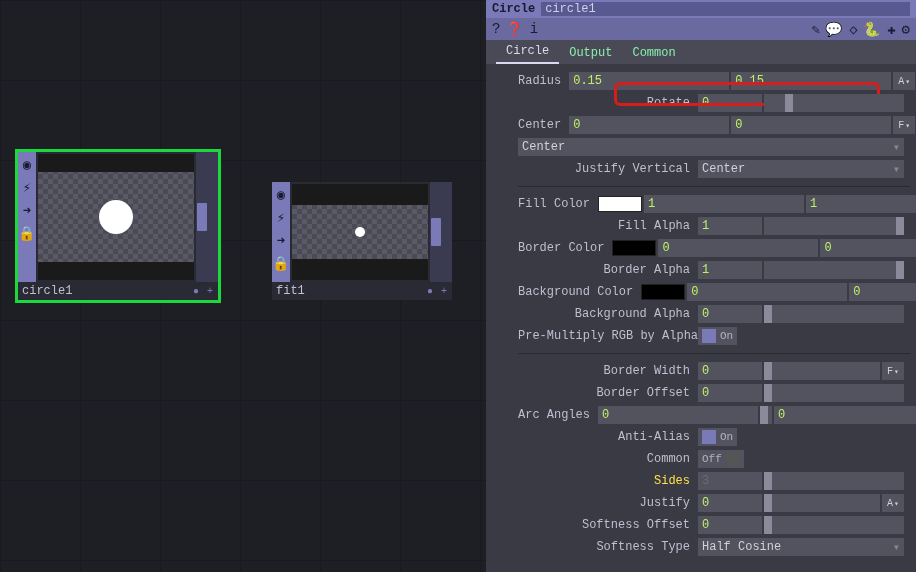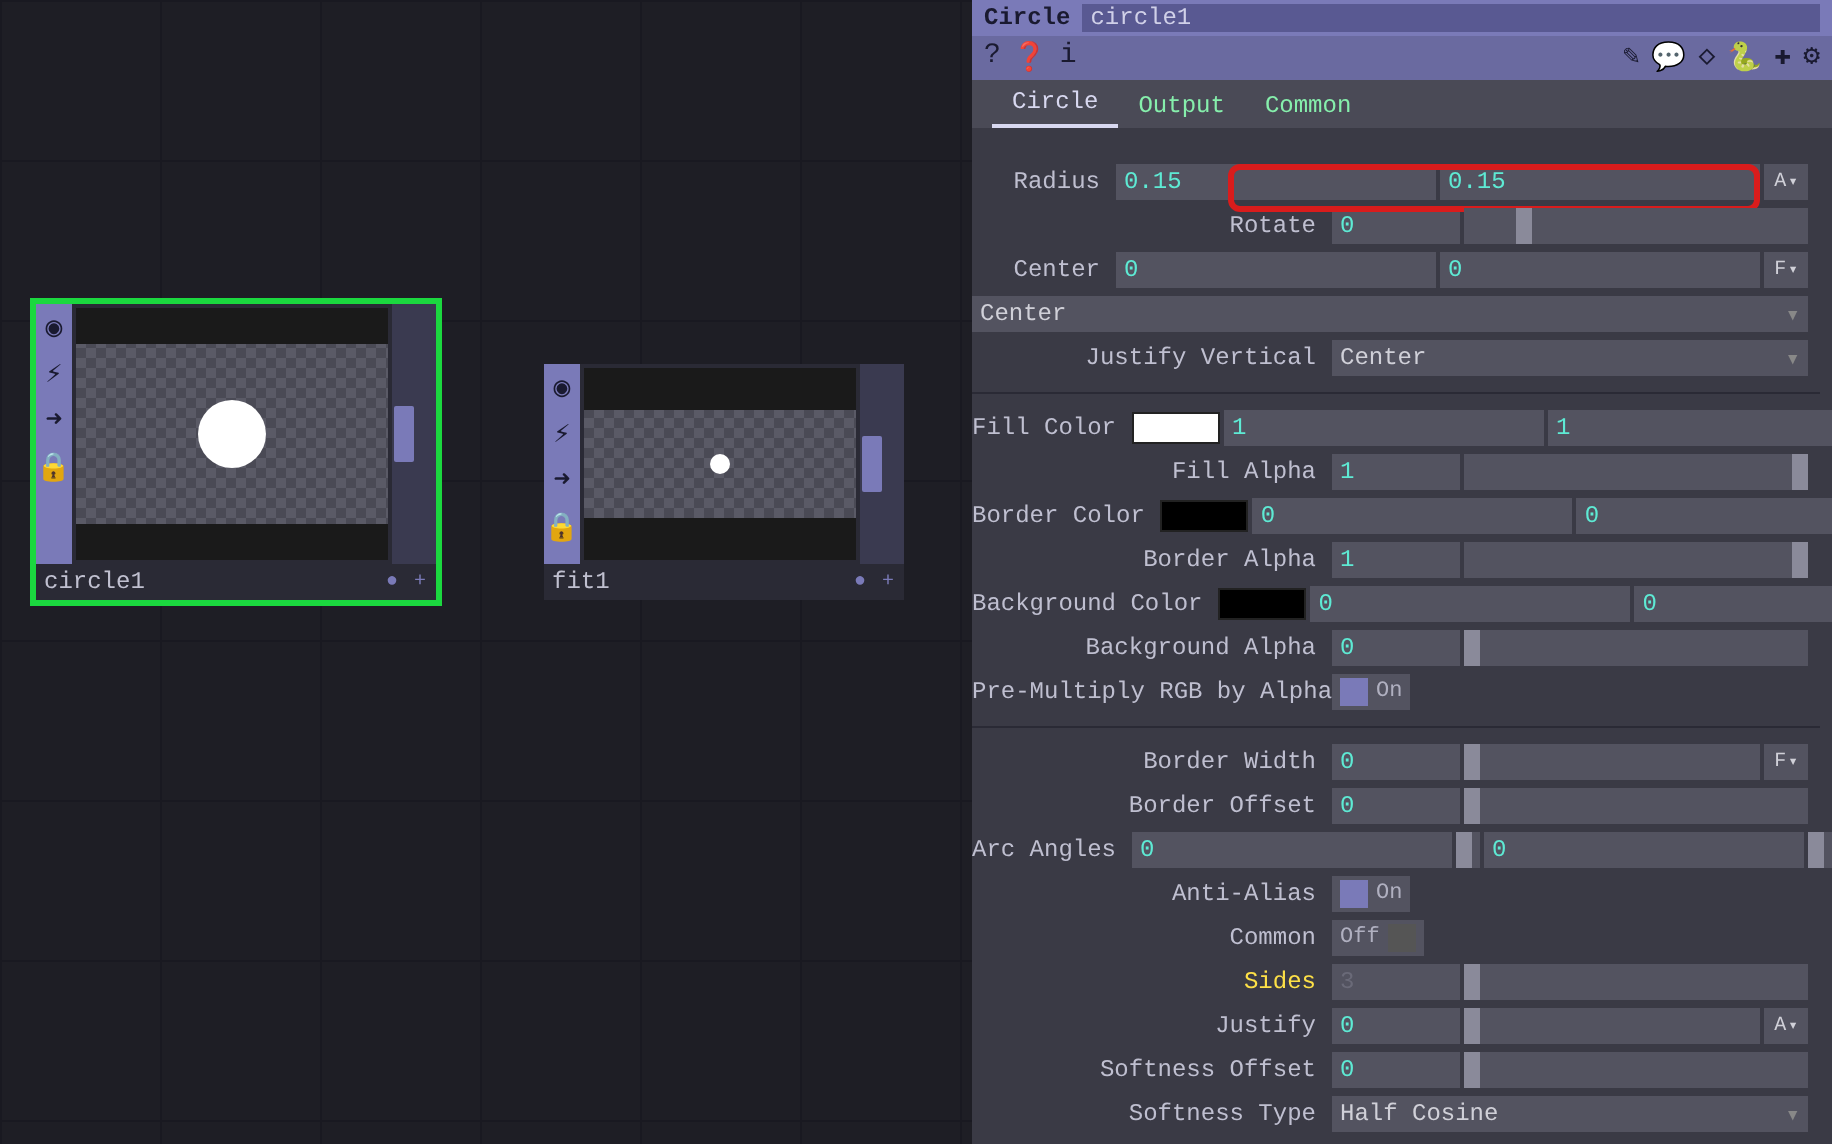--- a/index.html
+++ b/index.html
@@ -28,26 +28,26 @@
   .panel { width:430px; background:#3a3a45; display:flex; flex-direction:column; font-size:12px;}
   .panel-title { height:18px; background:#7a7ab8; display:flex; align-items:center; padding-left:6px; color:#1a1a30; font-weight:bold;}
   .panel-title input { flex:1; margin-left:6px; margin-right:6px; height:14px; background:#595992; border:none; color:#d0d0e8; font-family:inherit; font-size:12px; padding:0 4px;}
   .panel-toolbar { height:22px; background:#6a6aa0; display:flex; align-items:center; padding:0 6px; color:#1a1a30;}
   .panel-toolbar .left { display:flex; gap:6px; }
   .panel-toolbar .right { margin-left:auto; display:flex; gap:6px; }
   .panel-toolbar span { font-size:14px; cursor:pointer; }
   .tabs { display:flex; height:24px; background:#4a4a56; padding-left:10px; align-items:flex-end;}
   .tab { padding:4px 10px; color:#86efac; cursor:pointer; font-size:12px;}
   .tab.active { color:#d8d8f0; border-bottom:2px solid #d8d8f0;}
-  .params { flex:1; overflow-y:auto; padding:16px 6px 6px 0;}
+  .params { flex:1; overflow-y:auto; padding:6px 6px 6px 0;margin-left:32px;}
   .param-row { display:flex; align-items:center; height:22px; margin-bottom:0px;}
   .param-label { width:180px; text-align:right; padding-right:8px; color:#bfbfd0; font-size:12px; white-space:nowrap;}
   .param-label.dimmed { color:#fde047; }
   .param-fields { flex:1; display:flex; align-items:center; gap:2px; padding-right:6px;}
-  .num-field { height:18px; background:#535360; border:none; color:#5eead4; font-family:inherit; font-size:12px; padding:0 4px; flex:1; min-width:0;}
+  .num-field { height:18px; background:#535360; border:none; color:#bef264; font-family:inherit; font-size:12px; padding:0 4px; flex:1; min-width:0;}
   .num-field.narrow { flex:0 0 64px;}
   .color-swatch { width:44px; height:16px; border:1px solid #222;}
   .dropdown { height:18px; background:#535360; border:none; color:#d0d0d8; font-family:inherit; font-size:12px; padding:0 4px; flex:1; text-align:left; position:relative;}
   .dropdown::after { content:'▾'; position:absolute; right:4px; color:#888;}
   .mini-dd { width:22px; height:18px; background:#535360; color:#d0d0d8; display:flex; align-items:center; justify-content:center; font-size:10px; cursor:pointer; position:relative;}
   .mini-dd::after { content:'▾'; margin-left:1px; font-size:8px;}
   .toggle { height:18px; display:flex; align-items:center; background:#535360; padding:0 4px; gap:4px; font-size:11px;}
   .toggle .switch { width:14px; height:14px; background:#7a7ab8;}
   .slider-track { flex:1; height:18px; background:#535360; position:relative;}
   .slider-thumb { position:absolute; width:8px; height:18px; background:#8a8a9a; left:0; }

